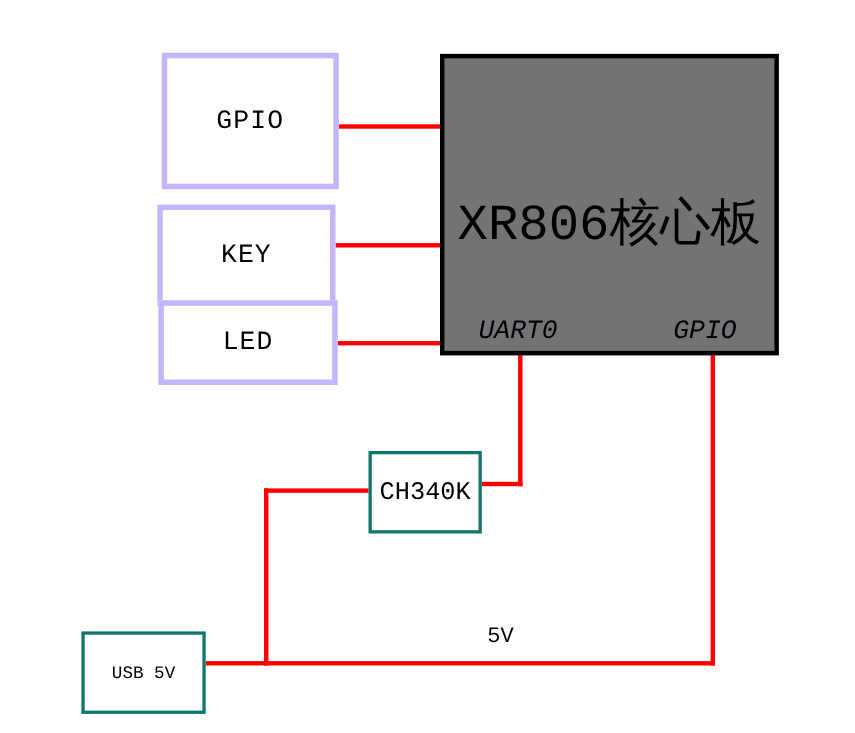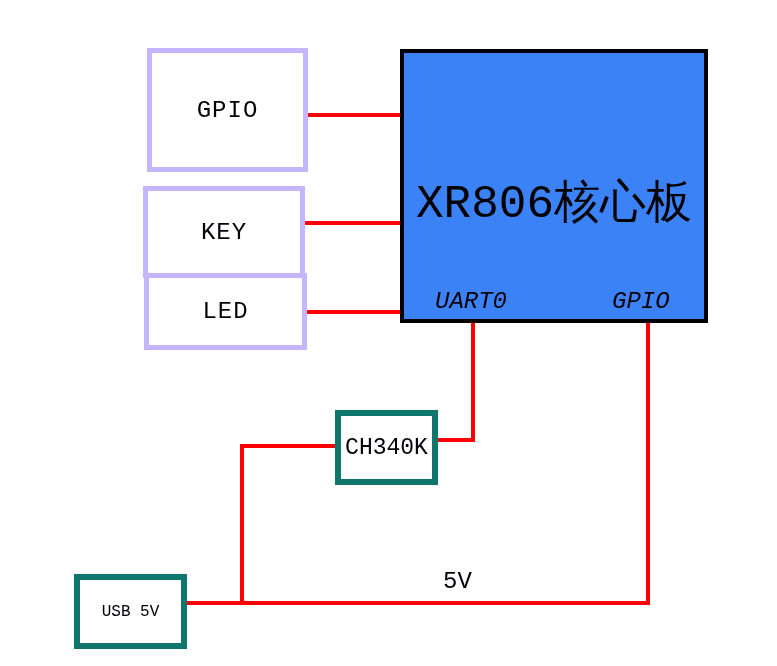--- a/index.html
+++ b/index.html
@@ -37,31 +37,31 @@
     position: absolute;
     background: #ffffff;
     box-sizing: border-box;
     display: flex;
     align-items: center;
     justify-content: center;
     font-size: 24px;
     letter-spacing: 1px;
   }
   .block.purple { border: 5px solid #c4b5fd; }
-  .block.brown  { border: 6px solid #0f766e; }
+  .block.brown  { border: 3px solid #0f766e; }
   #blk-gpio { left: 147px; top: 48px;  width: 161px; height: 124px; }
   #blk-key  { left: 143px; top: 186px; width: 162px; height: 92px;  }
   #blk-led  { left: 144px; top: 273px; width: 163px; height: 77px; align-items: center;  }
   #blk-ch340k { left: 335px; top: 410px; width: 103px; height: 75px; font-size: 23px; letter-spacing: 0; }
   #blk-usb    { left: 74px;  top: 574px; width: 113px; height: 75px; font-size: 16px; letter-spacing: 0; }
   
   #blk-core {
     position: absolute;
     left: 400px; top: 49px; width: 308px; height: 274px;
-    background: #3b82f6;
+    background: #737373;
     border: 4px solid #000000;
     box-sizing: border-box;
   }
   .core-title {
     position: absolute;
     left: 0; right: 0;
     top: 118px;
     text-align: center;
     font-size: 46px;
     white-space: nowrap;
@@ -75,21 +75,21 @@
     color: #000008;
     white-space: nowrap;
     font-style: italic;
   }
   #pin-uart0 { left: 31px; }
   #pin-vbat  { left: 208px; }
   
   .net-label {
     position: absolute;
     left: 443px; top: 568px;
-    font-size: 24px;
+    font-size: 20px;
     color: #000008;
   }
 </style>
 </head>
 <body>
 
 <div class="canvas">
 
   <div class="wire h" id="w-gpio"></div>
   <div class="wire h" id="w-key"></div>

